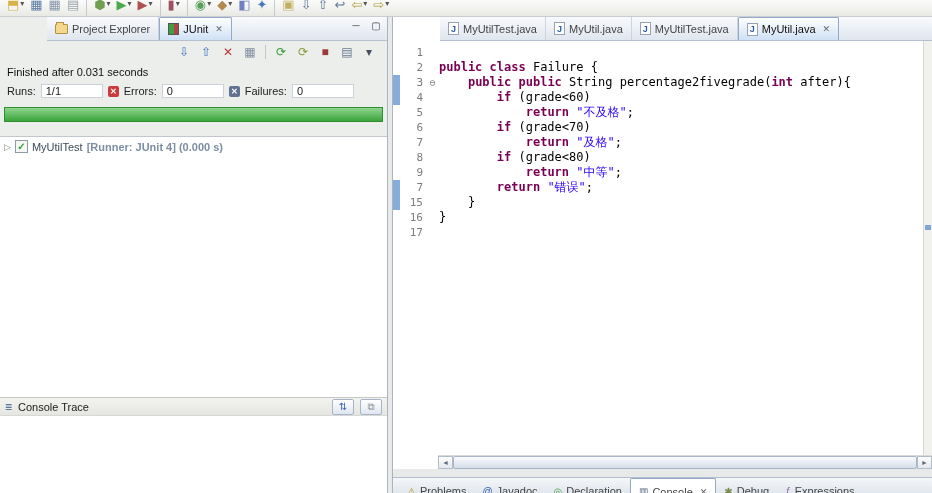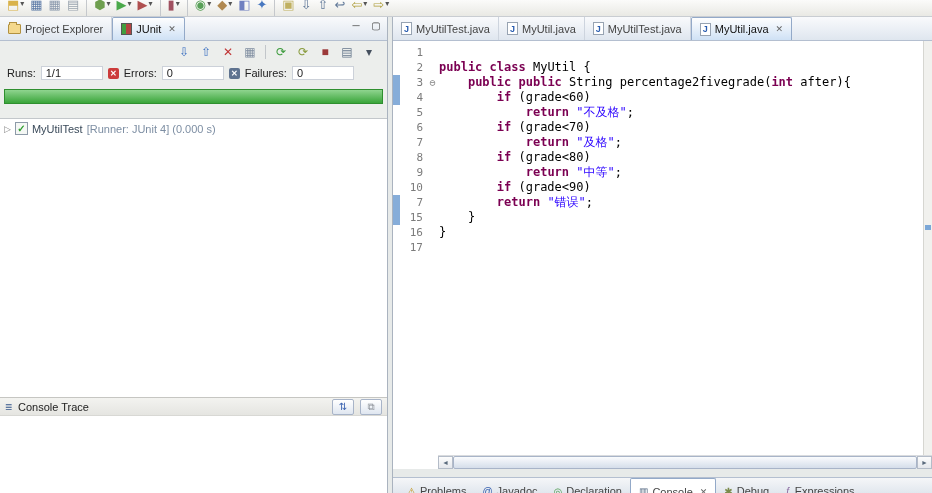--- a/index.html
+++ b/index.html
@@ -20,21 +20,21 @@
   .tsep { width:1px; height:18px; background:#c5c8cc; margin:0 4px; align-self:flex-end; }
 
   
   #left-panel { position:absolute; top:17px; left:0; width:388px; bottom:0;
     background:#eceeec; border-right:1px solid #aab3bf; display:flex; flex-direction:column; }
   #right-panel { position:absolute; top:17px; left:392px; width:540px; bottom:0;
     background:#fff; border-left:1px solid #aab3bf; display:flex; flex-direction:column; }
 
   
   .tabbar { height:24px; flex:0 0 24px; display:flex; align-items:center;
-    background:linear-gradient(#f9fafc,#dfe6ef); border-bottom:1px solid #b4bfd0; position:relative; white-space:nowrap; }
+    background:linear-gradient(#f9fafc,#dfe6ef); border-bottom:1px solid #b4bfd0; position:relative; white-space:nowrap;margin-left:47px; }
   .vtab, .etab, .btab { display:inline-flex; align-items:center; gap:4px; height:23px;
     padding:0 8px; font-size:11px; color:#444; border-right:1px solid #cdd4de; cursor:default; }
   .vtab.active, .etab.active {
     background:linear-gradient(#fefefe,#cfe1f5); border:1px solid #93a9c8; border-bottom:none;
     border-radius:2px 2px 0 0; color:#111; }
   .tab-close { font-size:9px; color:#666; margin-left:3px; }
 
   .folder-icon { width:13px; height:10px; background:#f4d88d; border:1px solid #b29140; border-radius:1px; position:relative; }
   .folder-icon:before { content:""; position:absolute; top:-3px; left:0; width:6px; height:2px;
     background:#f4d88d; border:1px solid #b29140; border-bottom:none; }
@@ -65,21 +65,21 @@
   #progress { flex:0 0 15px; margin:6px 4px 0; background:linear-gradient(#8fd48f,#3aa53a);
     border:1px solid #2f8f2f; }
 
   #tree-area { flex:1 1 auto; margin-top:14px; background:#fff; border-top:1px solid #c3c7cb; overflow:hidden; }
   .tree-row { display:flex; align-items:center; gap:4px; padding:3px 2px 0 4px; }
   .twisty { font-size:9px; color:#888; }
   .test-icon { width:13px; height:13px; border:1px solid #8d9aa8; background:#f4f7f4;
     display:inline-flex; align-items:center; justify-content:center; }
   .test-icon span { color:#2f9e2f; font-size:10px; font-weight:bold; line-height:10px; }
   .tname { color:#3a4a5a; }
-  .tsuffix { color:#7d8ea3; }
+  .tsuffix { color:#7d8ea3;font-weight:bold; }
 
   #failure-header { flex:0 0 19px; display:flex; align-items:center; gap:6px; padding:0 5px;
     background:linear-gradient(#f3f3f0,#e5e5e1); border-top:1px solid #c6c6c2; border-bottom:1px solid #d8d8d4; }
   .ft-menu { color:#33558a; font-size:12px; font-weight:bold; }
   #failure-header .spacer { flex:1; }
   .mini-btn { width:22px; height:16px; border:1px solid #a8b4c8; background:linear-gradient(#fff,#dfe6f0);
     display:inline-flex; align-items:center; justify-content:center; font-size:10px; border-radius:2px; }
   #failure-body { flex:0 0 77px; background:#fff; }
 
   
@@ -212,20 +212,21 @@
       <span class="tbtn" style="color: rgb(192, 53, 53);">✕</span>
       <span class="tbtn" style="color: rgb(127, 141, 160);">▦</span>
       <span class="jsep"></span>
       <span class="tbtn" style="color: rgb(63, 156, 63);">⟳</span>
       <span class="tbtn" style="color: rgb(138, 156, 63);">⟳</span>
       <span class="tbtn" style="color: rgb(156, 58, 58);">■</span>
       <span class="tbtn" style="color: rgb(103, 120, 140);">▤</span>
       <span class="tbtn" style="color: rgb(69, 80, 94);">▾</span>
     </div>
 
+  <div id="status">Finished after 0.031 seconds</div>
 
   <div id="counters">
     <span>Runs:</span>
     <span class="count-box">1/1</span>
     <span class="badge err">✕</span>
     <span>Errors:</span>
     <span class="count-box">0</span>
     <span class="badge fail">✕</span>
     <span>Failures:</span>
     <span class="count-box">0</span>
@@ -280,21 +281,21 @@
         <div class="line-row">
           <span class="line-marker"></span>
           <span class="line-num">1</span>
           <span class="line-fold"></span>
           <span class="line-text"></span>
         </div>
         <div class="line-row">
           <span class="line-marker"></span>
           <span class="line-num">2</span>
           <span class="line-fold"></span>
-          <span class="line-text"><span class="tok-k">public</span><span class="tok-p"> </span><span class="tok-k">class</span><span class="tok-p"> MyUtil {</span></span>
+          <span class="line-text"><span class="tok-k">public</span><span class="tok-p"> </span><span class="tok-k">class</span><span class="tok-p"> Failure {</span></span>
         </div>
         <div class="line-row">
           <span class="line-marker changed"></span>
           <span class="line-num">3</span>
           <span class="line-fold">⊖</span>
           <span class="line-text"><span class="tok-p">    </span><span class="tok-k">public</span><span class="tok-p"> </span><span class="tok-k">public</span><span class="tok-p"> String percentage2fivegrade(</span><span class="tok-k">int</span><span class="tok-p"> after){</span></span>
         </div>
         <div class="line-row">
           <span class="line-marker changed"></span>
           <span class="line-num">4</span>
@@ -323,26 +324,20 @@
           <span class="line-marker"></span>
           <span class="line-num">8</span>
           <span class="line-fold"></span>
           <span class="line-text"><span class="tok-p">        </span><span class="tok-k">if</span><span class="tok-p"> (grade&lt;80)</span></span>
         </div>
         <div class="line-row">
           <span class="line-marker"></span>
           <span class="line-num">9</span>
           <span class="line-fold"></span>
           <span class="line-text"><span class="tok-p">            </span><span class="tok-k">return</span><span class="tok-p"> </span><span class="tok-s">"中等"</span><span class="tok-p">;</span></span>
-        </div>
-        <div class="line-row">
-          <span class="line-marker"></span>
-          <span class="line-num">10</span>
-          <span class="line-fold"></span>
-          <span class="line-text"><span class="tok-p">        </span><span class="tok-k">if</span><span class="tok-p"> (grade&lt;90)</span></span>
         </div>
         <div class="line-row">
           <span class="line-marker changed"></span>
           <span class="line-num">7</span>
           <span class="line-fold"></span>
           <span class="line-text"><span class="tok-p">        </span><span class="tok-k">return</span><span class="tok-p"> </span><span class="tok-s">"错误"</span><span class="tok-p">;</span></span>
         </div>
         <div class="line-row">
           <span class="line-marker changed"></span>
           <span class="line-num">15</span>

